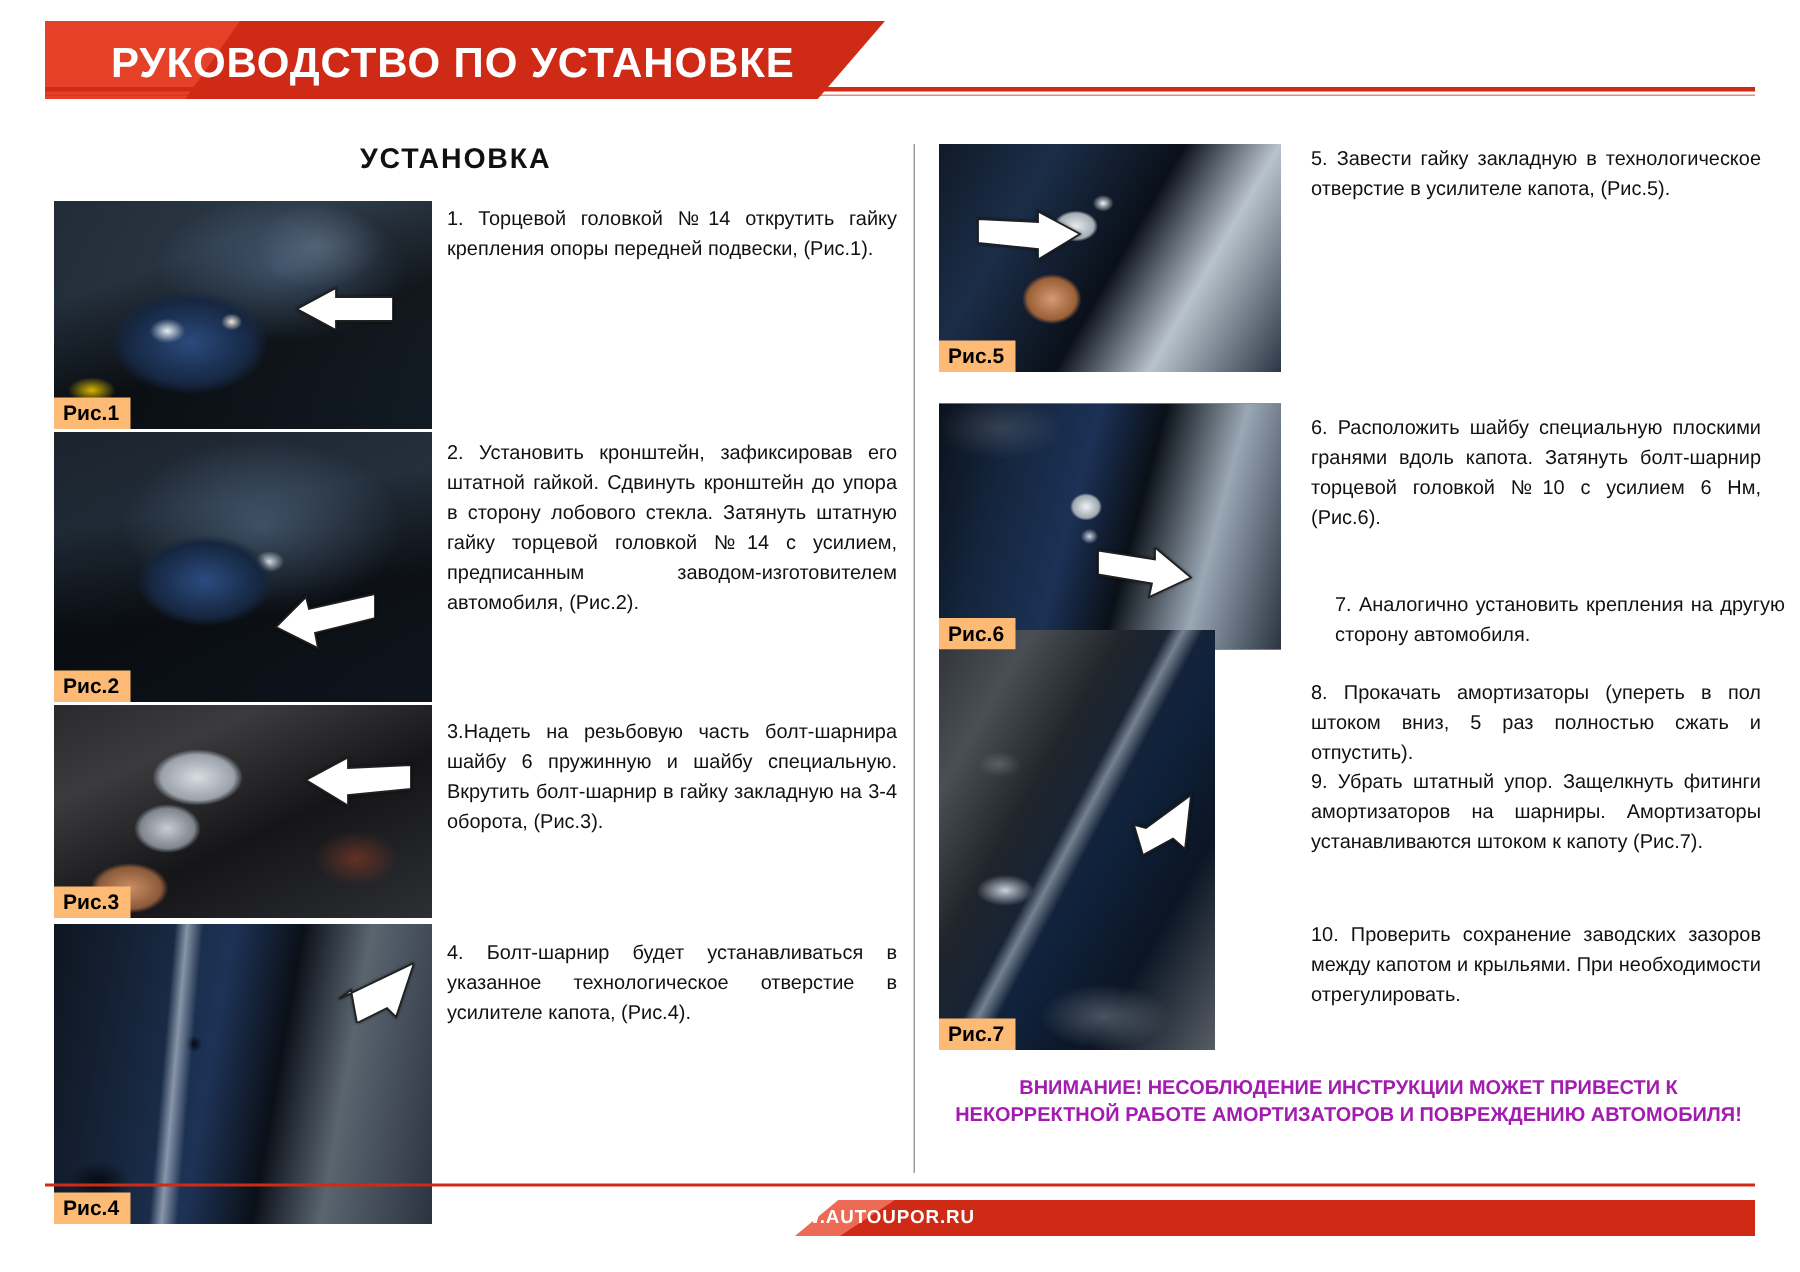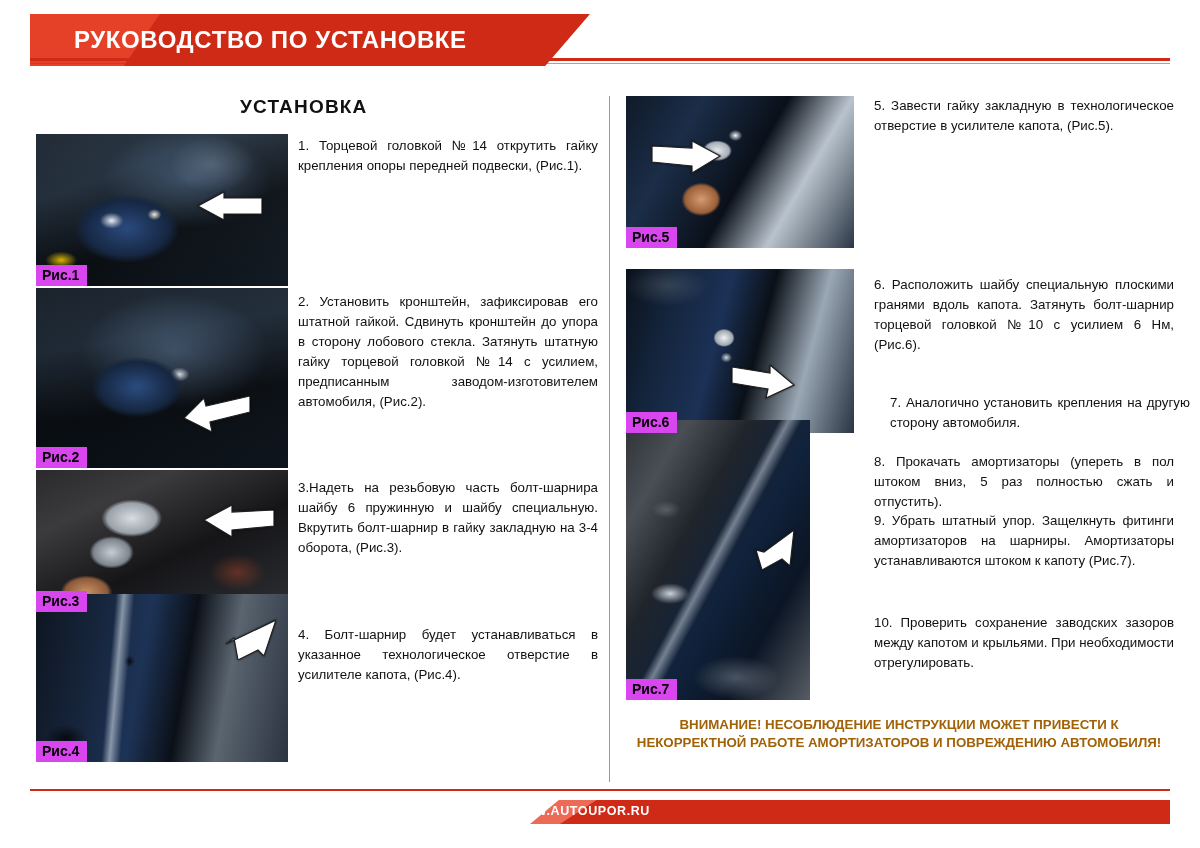--- a/index.html
+++ b/index.html
@@ -43,21 +43,21 @@
     width: 130px;
     height: 52px;
     background: #e8452c;
     clip-path: polygon(0 0, 100% 0, 72% 100%, 0 100%);
     opacity: 0.85;
   }
   .header-title {
     position: absolute;
     left: 74px;
     top: 12px;
-    font-size: 24px;
+    font-size: 28px;
     font-weight: bold;
     color: #ffffff;
     letter-spacing: 0.6px;
     white-space: nowrap;
   }
   .header-rule {
     position: absolute;
     left: 30px;
     top: 58px;
     width: 1140px;
@@ -98,21 +98,21 @@
   
   .fig {
     position: absolute;
     overflow: hidden;
     background: #1a2430;
   }
   .fig .cap {
     position: absolute;
     left: 0;
     bottom: 0;
-    background: #d946ef;
+    background: #fdba74;
     color: #000;
     font-size: 14px;
     font-weight: bold;
     padding: 3px 8px 3px 6px;
     line-height: 1.05;
     z-index: 6;
   }
   .arrow {
     position: absolute;
     z-index: 5;
@@ -134,21 +134,21 @@
     color: #111;
   }
 
   
   .warn {
     position: absolute;
     left: 624px;
     top: 716px;
     width: 550px;
     text-align: center;
-    color: #a16207;
+    color: #a21caf;
     font-size: 13.3px;
     font-weight: bold;
     line-height: 1.35;
   }
 
   
   .footer-rule {
     position: absolute;
     left: 30px;
     top: 789px;
@@ -245,21 +245,21 @@
            radial-gradient(42px 26px at 38% 34%, #d9dde2 0%, #9aa1a9 58%, rgba(0,0,0,0) 72%),
            radial-gradient(30px 22px at 30% 58%, #c6ccd3 0%, #7e858d 60%, rgba(0,0,0,0) 74%),
            radial-gradient(34px 22px at 20% 86%, #c98f63 0%, #8c5a3a 62%, rgba(0,0,0,0) 76%),
            radial-gradient(40px 26px at 80% 72%, rgba(180,70,40,.45), rgba(0,0,0,0) 70%);"></div>
     <svg class="arrow" style="left:166px; top:34px;" width="72" height="34" viewBox="0 0 72 34">
       <polygon points="72,6 72,22 30,26 30,33 2,16 30,1 30,8" fill="#ffffff" stroke="#202020" stroke-width="1.2"></polygon>
     </svg>
     <div class="cap">Рис.3</div>
   </div>
 
-  <div class="fig" style="left:36px; top:594px; width:252px; height:168px;">
+  <div class="fig" style="left:36px; top:616px; width:252px; height:200px;">
     <div class="ph" style="background:
            linear-gradient(100deg,#0e1520 0%,#16243a 22%,#1d3356 42%,#0b1018 58%,#5a6570 74%,#2b3340 100%);"></div>
     <div class="ph" style="background:
            linear-gradient(95deg, rgba(255,255,255,0) 30%, rgba(225,235,245,.55) 33%, rgba(255,255,255,0) 37%),
            radial-gradient(8px 8px at 37% 40%, #050a12 0%, rgba(0,0,0,0) 72%),
            radial-gradient(30px 20px at 12% 86%, rgba(0,0,0,.7), rgba(0,0,0,0) 70%);"></div>
     <svg class="arrow" style="left:184px; top:22px;" width="56" height="44" viewBox="0 0 56 44">
       <polygon points="56,4 44,40 38,34 18,44 14,22 6,28" fill="#ffffff" stroke="#202020" stroke-width="1.2"></polygon>
     </svg>
     <div class="cap">Рис.4</div>

